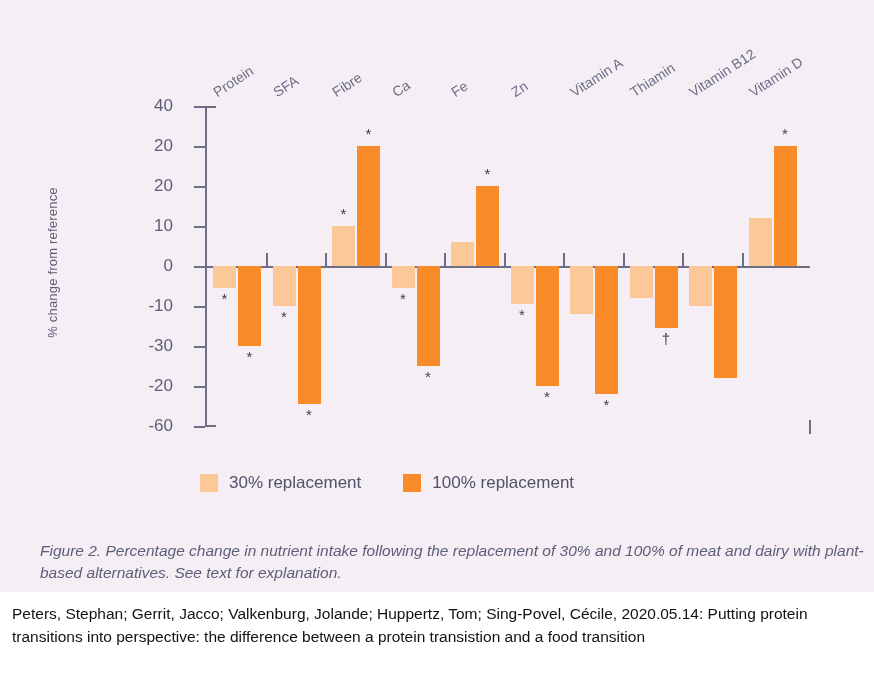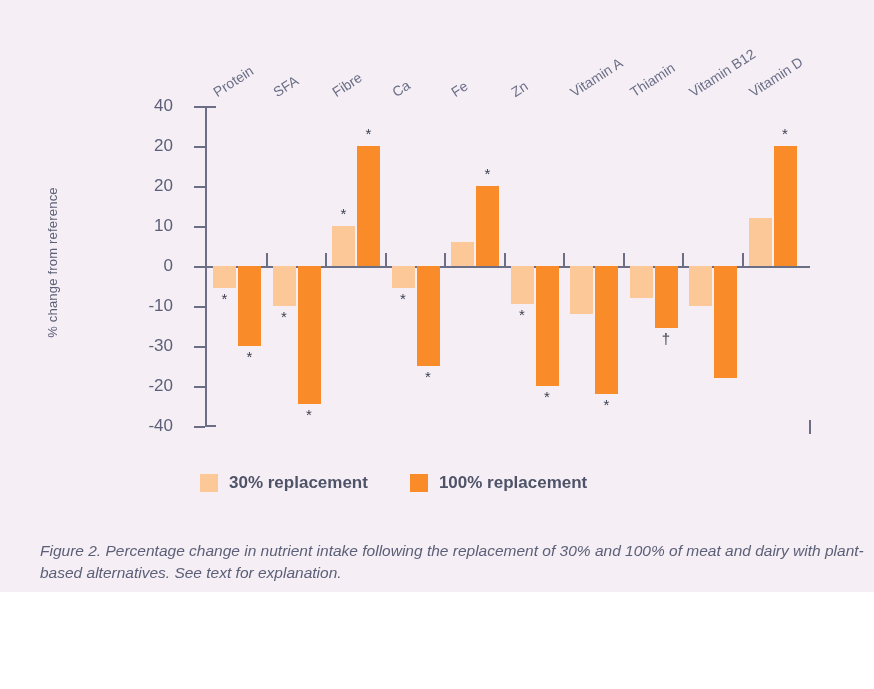--- a/index.html
+++ b/index.html
@@ -100,21 +100,21 @@
     white-space: nowrap;
     transform-origin: left bottom;
     transform: rotate(-33deg);
   }
 
   
   .legend {
     position: absolute; left: 200px; top: 473px;
     display: flex; align-items: center; gap: 42px;
   }
-  .legend-item { display: flex; align-items: center; gap: 11px; font-weight: bold; }
+  .legend-item { display: flex; align-items: center; gap: 11px; }
   .legend-swatch { width: 18px; height: 18px; }
   .legend-swatch.light { background: #fcc897; }
   .legend-swatch.dark  { background: #f98b28; }
   .legend-text { font-size: 17px; color: #4f5368; }
 
   
   .caption {
     position: absolute; left: 40px; top: 540px;
     width: 836px;
     font-size: 15.5px;
@@ -169,21 +169,21 @@
           <div class="tick" style="top: 200px; text-align: center;">
             <span class="tick-label">-10</span>
           </div>
           <div class="tick" style="top: 240px;">
             <span class="tick-label">-30</span>
           </div>
           <div class="tick" style="top: 280px;">
             <span class="tick-label">-20</span>
           </div>
           <div class="tick" style="top: 320px;">
-            <span class="tick-label">-40</span>
+            <span class="tick-label">-60</span>
           </div>
         </div>
       <div id="group-ticks">
           <div class="group-tick" style="left: 60.5px;"></div>
           <div class="group-tick" style="left: 120px;"></div>
           <div class="group-tick" style="left: 179.5px;"></div>
           <div class="group-tick" style="left: 239px;"></div>
           <div class="group-tick" style="left: 298.5px;"></div>
           <div class="group-tick" style="left: 358px;"></div>
           <div class="group-tick" style="left: 417.5px;"></div>
@@ -247,13 +247,14 @@
       </div>
       <div class="legend-item">
         <span class="legend-swatch dark"></span>
         <span class="legend-text">100% replacement</span>
       </div>
     </div>
 
     <div class="caption">Figure 2. Percentage change in nutrient intake following the replacement of 30% and 100% of meat and dairy with plant-based alternatives. See text for explanation.</div>
   </div>
 
+  <div class="citation">Peters, Stephan; Gerrit, Jacco; Valkenburg, Jolande; Huppertz, Tom; Sing-Povel, Cécile, 2020.05.14: Putting protein transitions into perspective: the difference between a protein transistion and a food transition</div>
 </div>
 
 </body></html>

